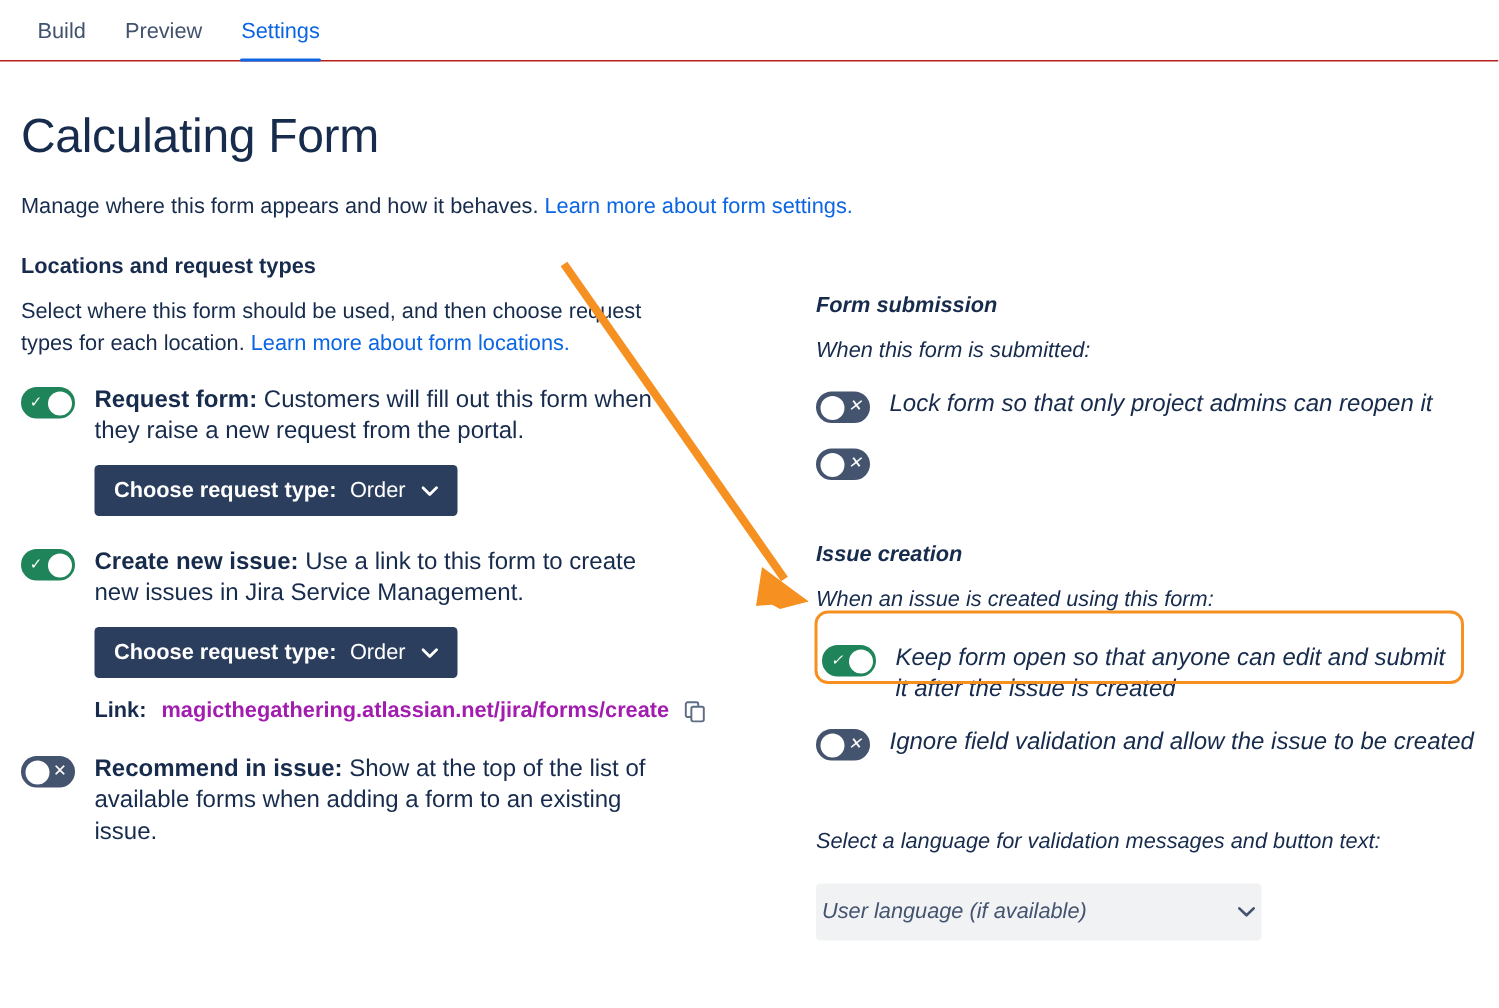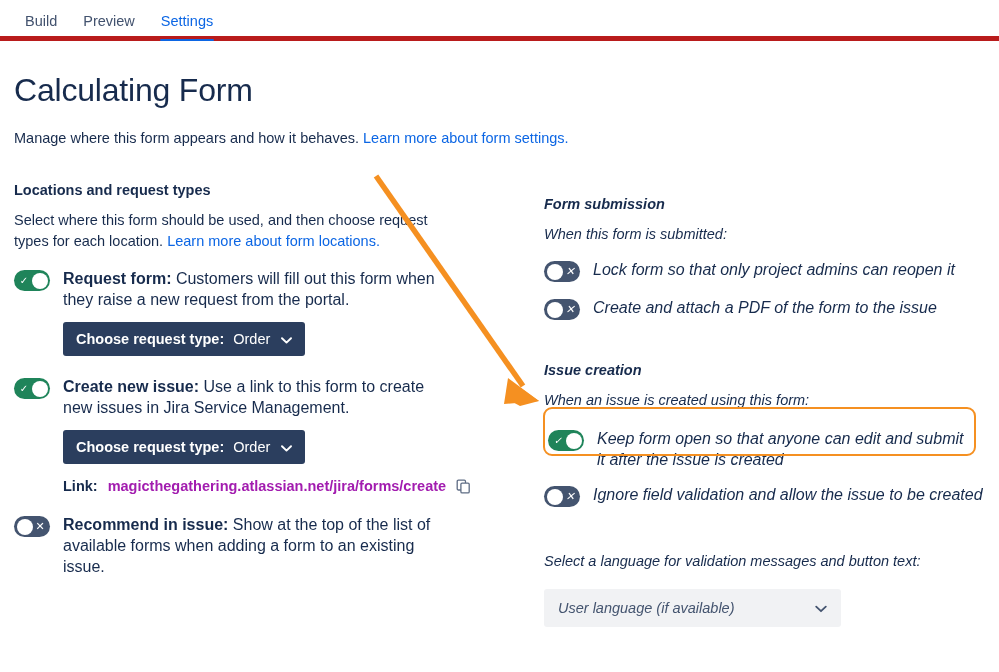--- a/index.html
+++ b/index.html
@@ -8,21 +8,21 @@
     background: #ffffff;
     font-family: "Liberation Sans", sans-serif;
     color: #172B4D;
     overflow: hidden;
   }
   .page { position: relative; width: 999px; height: 672px; }
 
   
   .tabbar {
     position: absolute; left: 0; top: 0; width: 999px; height: 41px;
-    border-bottom: 5px solid #b91c1c;
+    border-bottom: 1px solid #b91c1c;
   }
   .tabs { position: absolute; left: 12px; top: 0; display: flex; gap: 0; height: 41px; }
   .tab {
     position: relative;
     display: flex; align-items: center;
     padding: 0 13px;
     font-size: 14.5px;
     color: #42526E;
     cursor: pointer;
     height: 41px;
@@ -41,21 +41,21 @@
     font-size: 32px; font-weight: 400; letter-spacing: -0.2px;
     color: #172B4D;
   }
   .subtitle {
     position: absolute; left: 14px; top: 130px;
     font-size: 14.5px; color: #172B4D;
   }
   .link { color: #0C66E4; text-decoration: none; cursor: pointer; }
 
   
-  .col-left  { position: absolute; left: 14px;  top: 182px; width: 440px; }
+  .col-left  { position: absolute; left: 14px;  top: 170px; width: 440px; }
   .col-right { position: absolute; left: 544px; top: 196px; width: 440px; font-style: italic; }
 
   .section-head {
     font-size: 14.5px; font-weight: bold; color: #172B4D;
     margin-bottom: 12px;
   }
   .section-desc {
     font-size: 14.5px; color: #172B4D; line-height: 21px;
     margin-bottom: 14px;
   }
@@ -106,21 +106,21 @@
   }
   .link-row .lbl { font-weight: bold; color: #172B4D; }
   .link-row .url { color: #a21caf; font-weight: bold; cursor: pointer; }
   .copy-icon { cursor: pointer; display: inline-flex; }
 
   
   .select-field {
     width: 297px; height: 38px;
     background: #F1F2F4; border: none; border-radius: 3px;
     display: flex; align-items: center; justify-content: space-between;
-    padding: 0 14px; cursor: pointer;
+    padding: 0 4px; cursor: pointer;
     font-size: 14.5px; color: #44546F;
   }
 
   
   .highlight-box {
     position: absolute; left: 543px; top: 407px;
     width: 433px; height: 49px;
     border: 2.5px solid #F59021; border-radius: 9px;
     pointer-events: none;
   }
@@ -244,21 +244,20 @@
           <span class="mark">✕</span>
         </div>
         <div class="toggle-text">Lock form so that only project admins can reopen it</div>
       </div>
 
       <div class="toggle-row" style="margin-top:15px;">
         <div class="toggle off">
           <span class="knob"></span>
           <span class="mark">✕</span>
         </div>
-        <div class="toggle-text">Create and attach a PDF of the form to the issue</div>
       </div>
     </div>
 
     <div style="margin-top:42px;">
       <div class="section-head">Issue creation</div>
       <div class="section-desc" style="margin-bottom:16px;">When an issue is created using this form:</div>
 
       <div class="toggle-row" style="margin-top:17px; padding-left:4px; width:425px;">
         <div class="toggle on">
           <span class="mark">✓</span>

